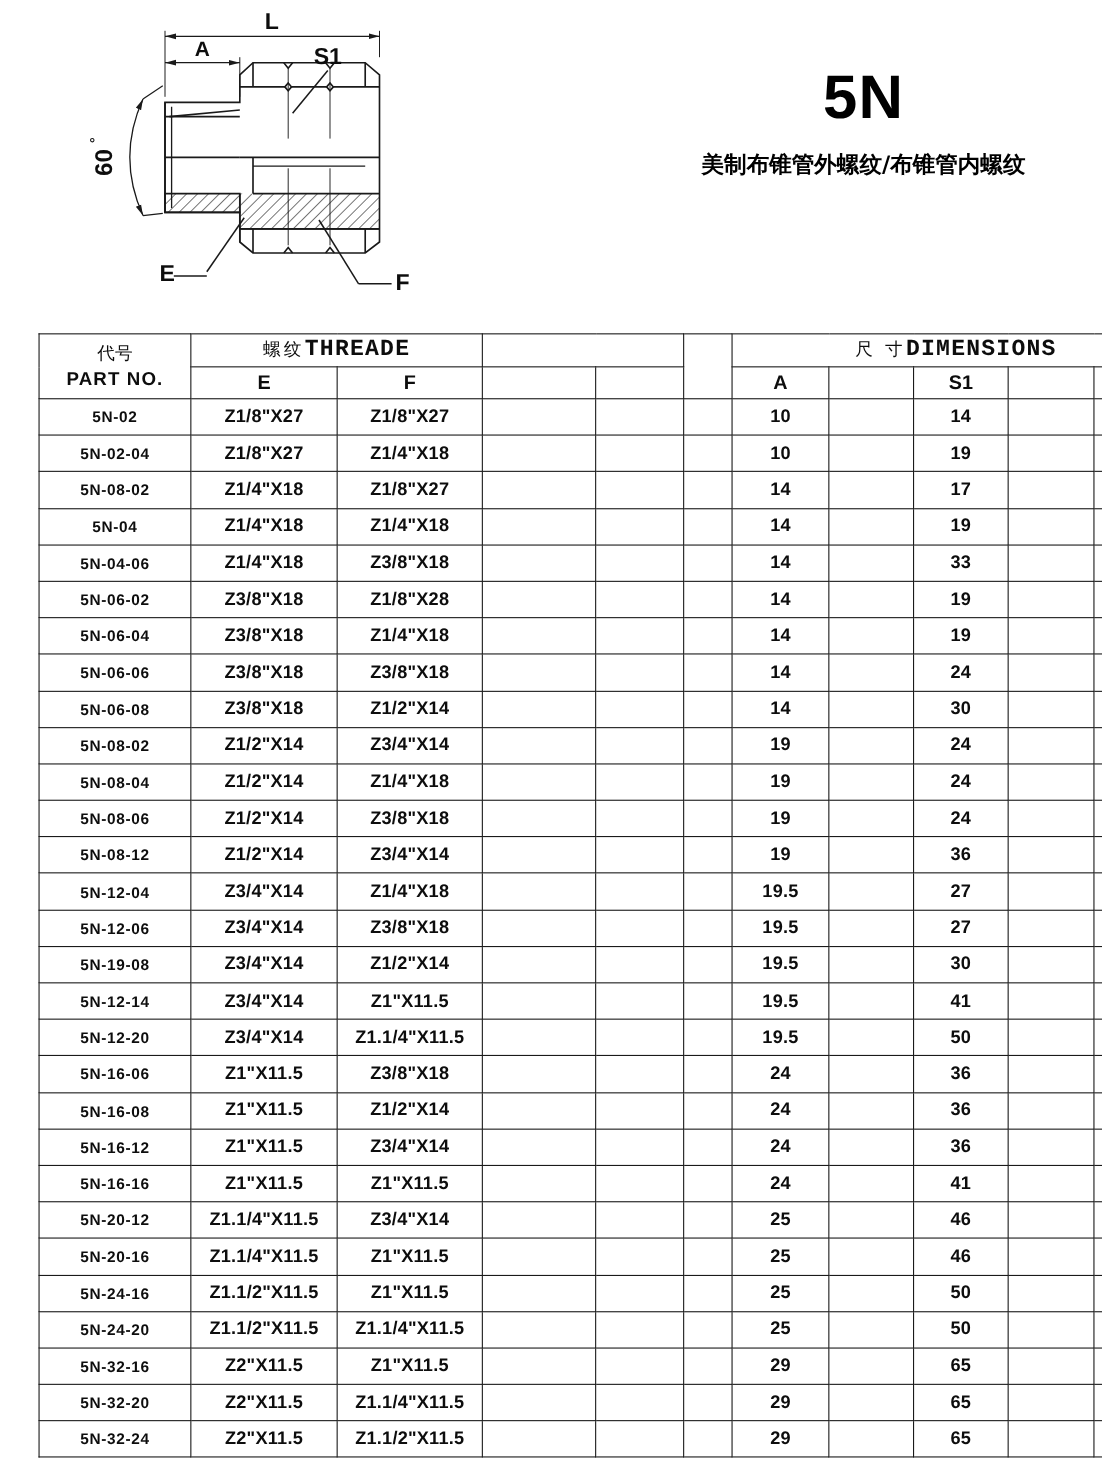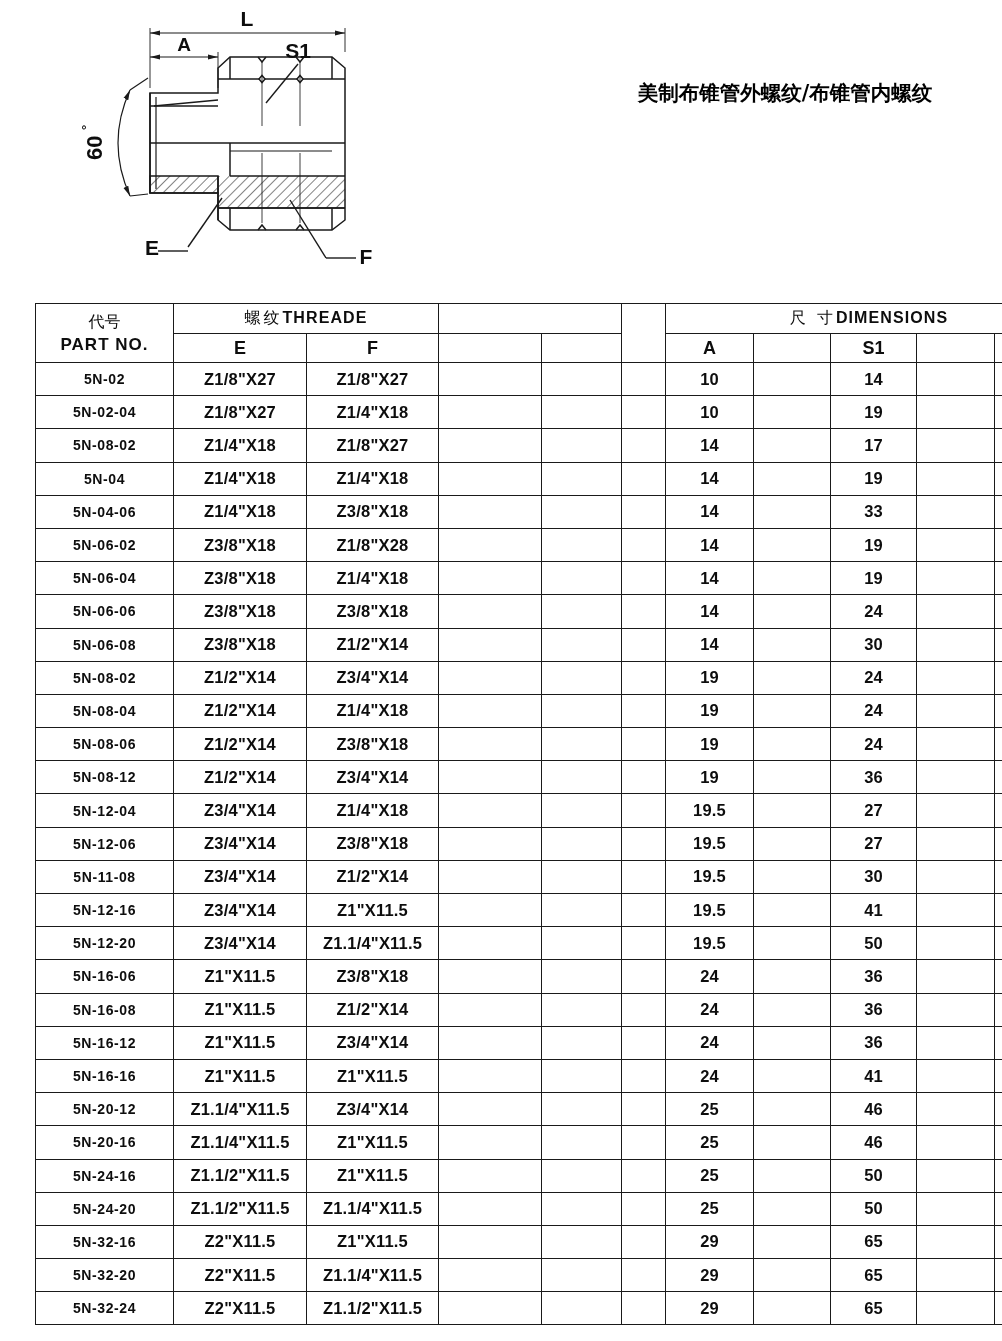--- a/index.html
+++ b/index.html
@@ -62,21 +62,21 @@
     display:block;font-family:Liberation Sans, sans-serif;
     font-weight:normal;font-size:16px;line-height:1.45;letter-spacing:0;
   }
   .hdr-partno .en{display:block;line-height:1.3;}
 
   .grp-label{letter-spacing:1px;}
   .grp-label .cn{
     font-family:"DejaVu Sans","Liberation Sans",sans-serif;
     font-weight:normal;font-size:16px;letter-spacing:3px;
   }
-  .grp-label .en{font-size:16px;letter-spacing:1.1px;margin-left:0;}
+  .grp-label .en{font-size:21px;letter-spacing:1.1px;margin-left:0;font-family:Liberation Mono, monospace;}
 
   tbody tr{height:33.2px;}
   tbody td{font-size:16.5px;letter-spacing:0.2px;}
   td.partno{font-size:14px;letter-spacing:0.6px;}
   td.thread{font-size:16.5px;letter-spacing:0.2px;}
   td.dim{font-size:16.5px;}
   td.blank{}
 
   
   col.c-part{width:138px;}
@@ -191,20 +191,21 @@
 
         <g transform="translate(32,152) rotate(-90)">
           <text x="0" y="0" font-size="22" text-anchor="start">60</text>
           <text x="30" y="-11" font-size="13" text-anchor="start">°</text>
         </g>
       </g>
     </svg>
   </div>
 
   <div id="title-block">
+    <div id="part-code">5N</div>
     <div id="desc-cn">美制布锥管外螺纹/布锥管内螺纹</div>
   </div>
 </div>
 
 <table id="spec-table">
   <colgroup>
     <col class="c-part">
       <col class="c-e">
       <col class="c-f">
     <col class="c-x1">
@@ -433,34 +434,34 @@
         <td class="blank"></td>
         <td class="blank"></td>
         <td class="blank"></td>
         <td class="dim">19.5</td>
         <td class="blank"></td>
         <td class="dim">27</td>
         <td class="blank"></td>
         <td class="dim">29</td>
       </tr>
       <tr>
-        <td class="partno">5N-11-08</td>
+        <td class="partno">5N-19-08</td>
         <td class="thread">Z3/4"X14</td>
         <td class="thread">Z1/2"X14</td>
         <td class="blank"></td>
         <td class="blank"></td>
         <td class="blank"></td>
         <td class="dim">19.5</td>
         <td class="blank"></td>
         <td class="dim">30</td>
         <td class="blank"></td>
         <td class="dim">29</td>
       </tr>
       <tr>
-        <td class="partno">5N-12-16</td>
+        <td class="partno">5N-12-14</td>
         <td class="thread">Z3/4"X14</td>
         <td class="thread">Z1"X11.5</td>
         <td class="blank"></td>
         <td class="blank"></td>
         <td class="blank"></td>
         <td class="dim">19.5</td>
         <td class="blank"></td>
         <td class="dim">41</td>
         <td class="blank"></td>
         <td class="dim">54</td>

